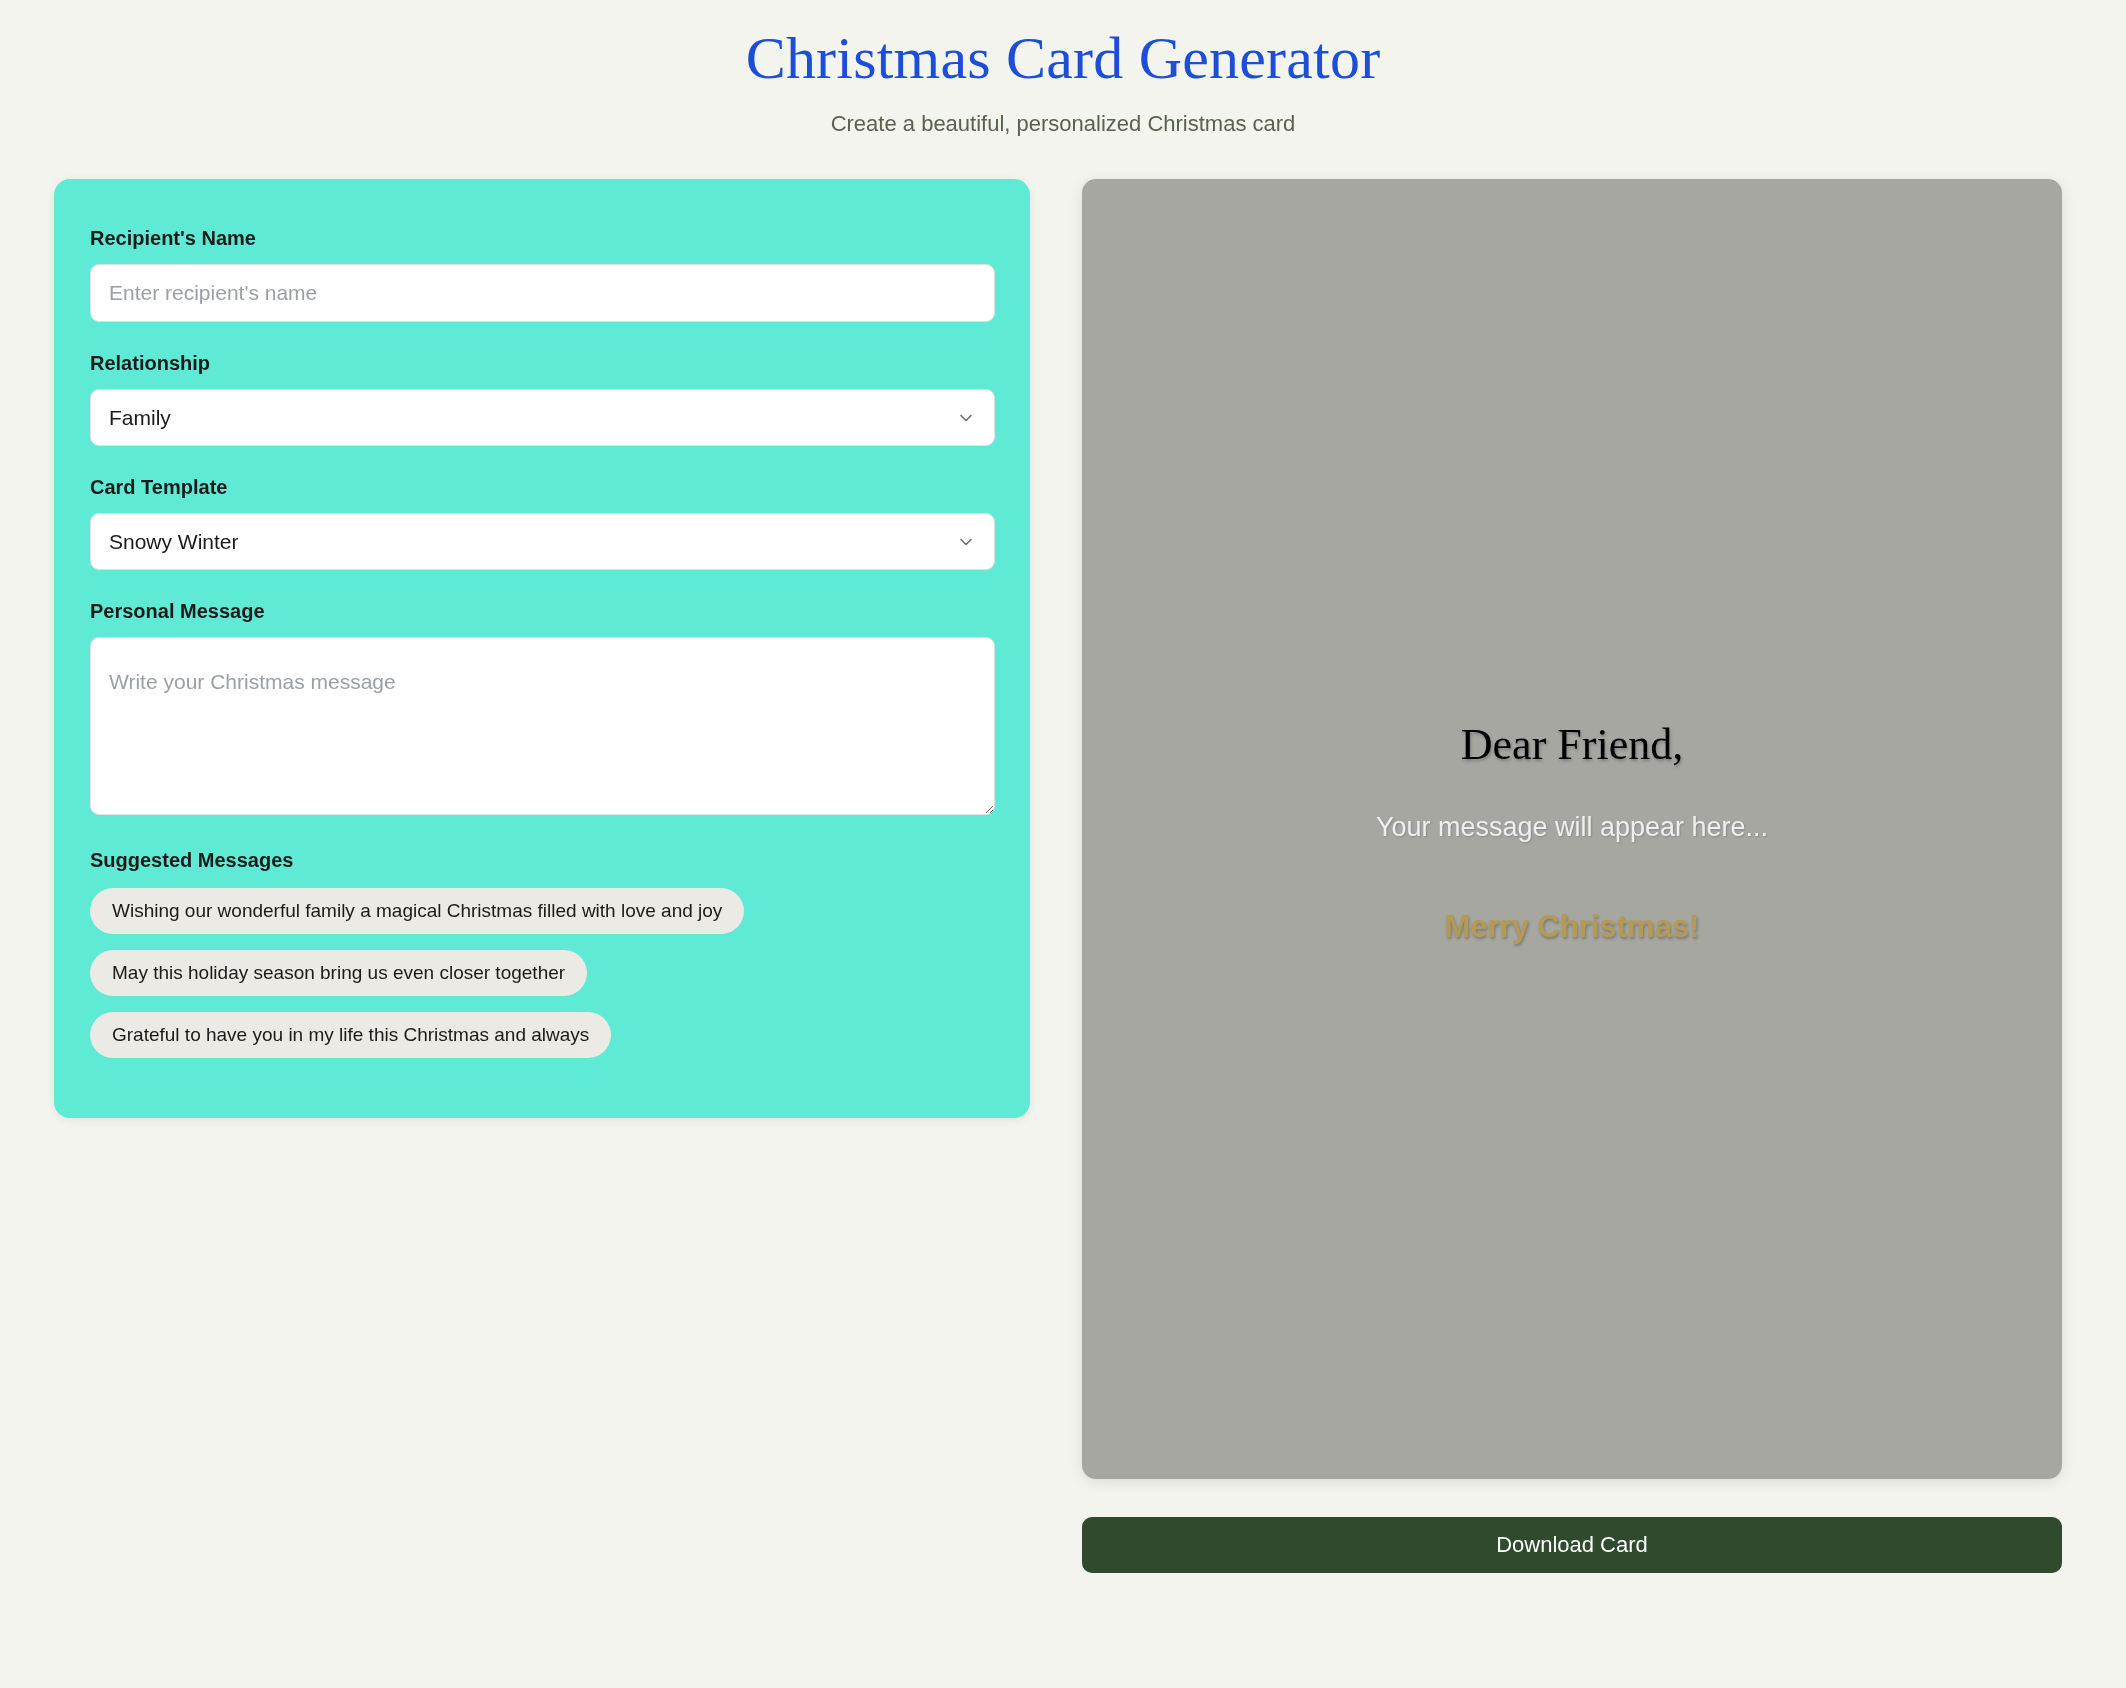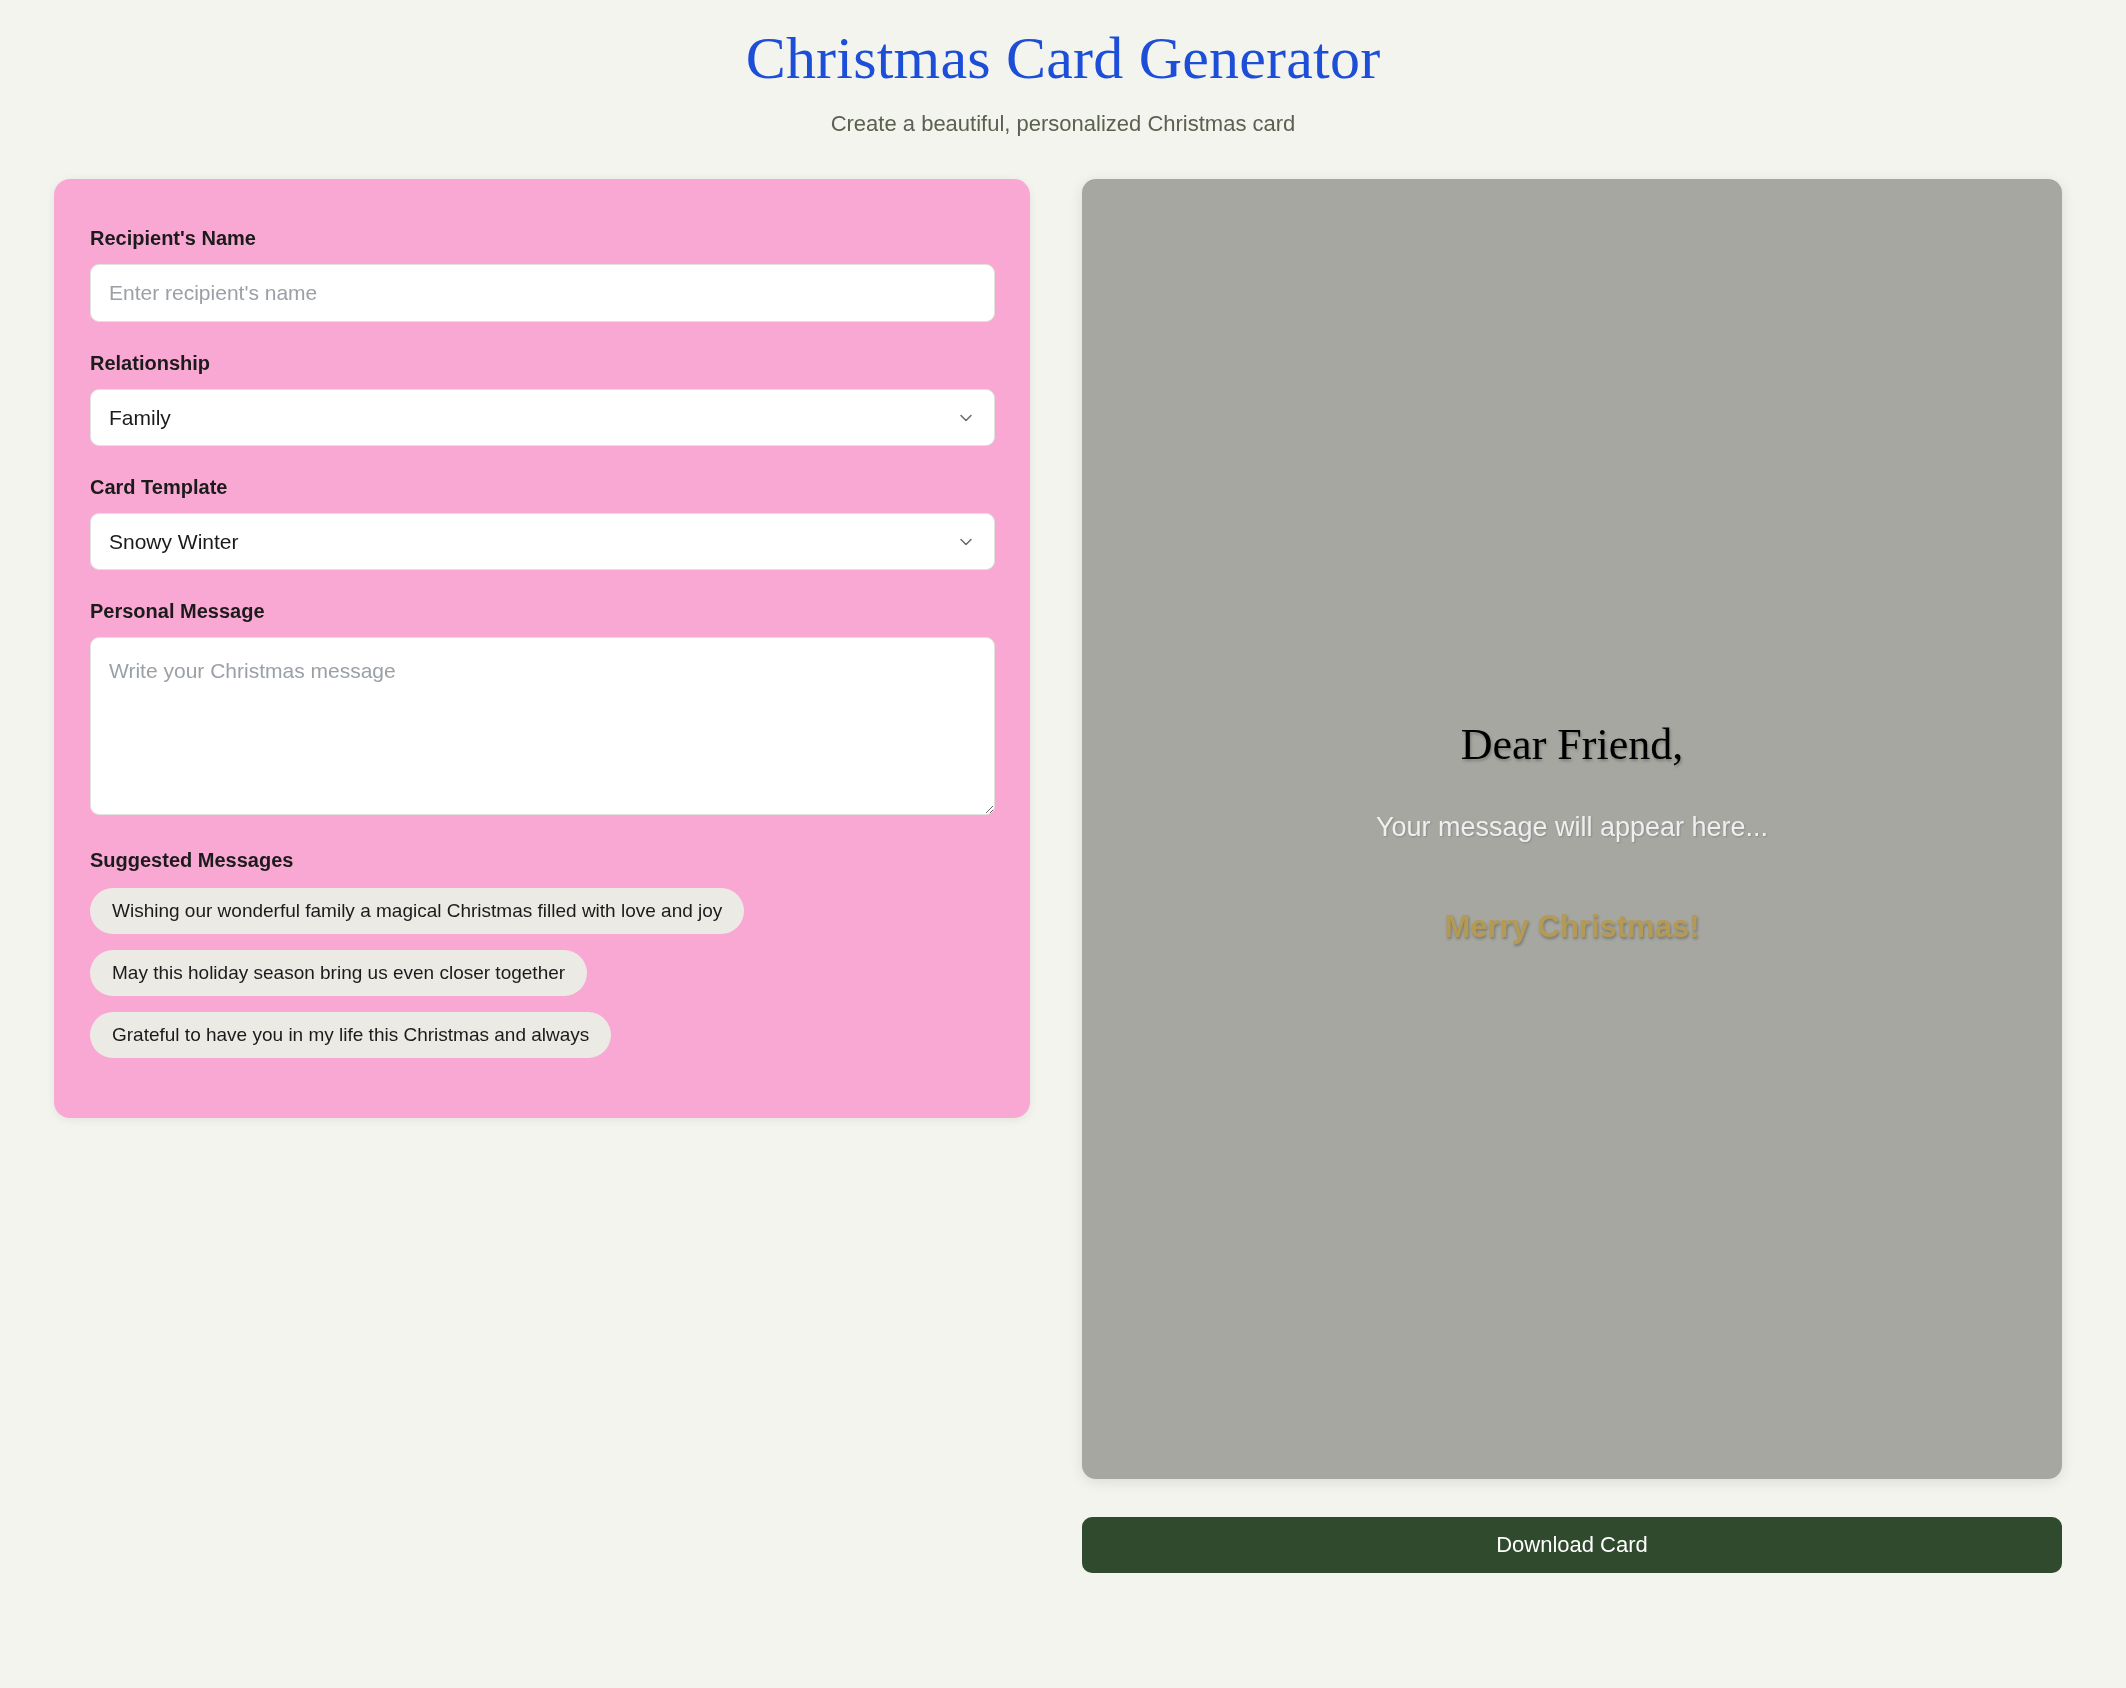--- a/index.html
+++ b/index.html
@@ -37,21 +37,21 @@
     font-weight: 400;
   }
   .layout {
     display: flex;
     gap: 52px;
     padding: 42px 54px 0 54px;
     align-items: flex-start;
   }
   .form-panel {
     width: 976px;
-    background: #f9a8d4;
+    background: #5eead4;
     border-radius: 16px;
     box-shadow: 0 2px 10px rgba(0,0,0,0.07);
     padding: 48px 36px 44px 36px;
   }
   .field { margin-bottom: 30px; }
   .field-label {
     display: block;
     font-size: 20px;
     font-weight: 700;
     color: #1b1b1b;
@@ -84,21 +84,21 @@
     transform: translateY(-50%);
     pointer-events: none;
     width: 18px;
     height: 18px;
     display: block;
   }
   .textarea-input {
     height: 178px;
     resize: vertical;
     line-height: 1.45;
-    padding-top: 18px;
+    padding-top: 29px;
   }
   .suggest-label {
     font-size: 20px;
     font-weight: 700;
     color: #1b1b1b;
     margin-bottom: 16px;
     display: block;
   }
   .chip {
     display: inline-block;

